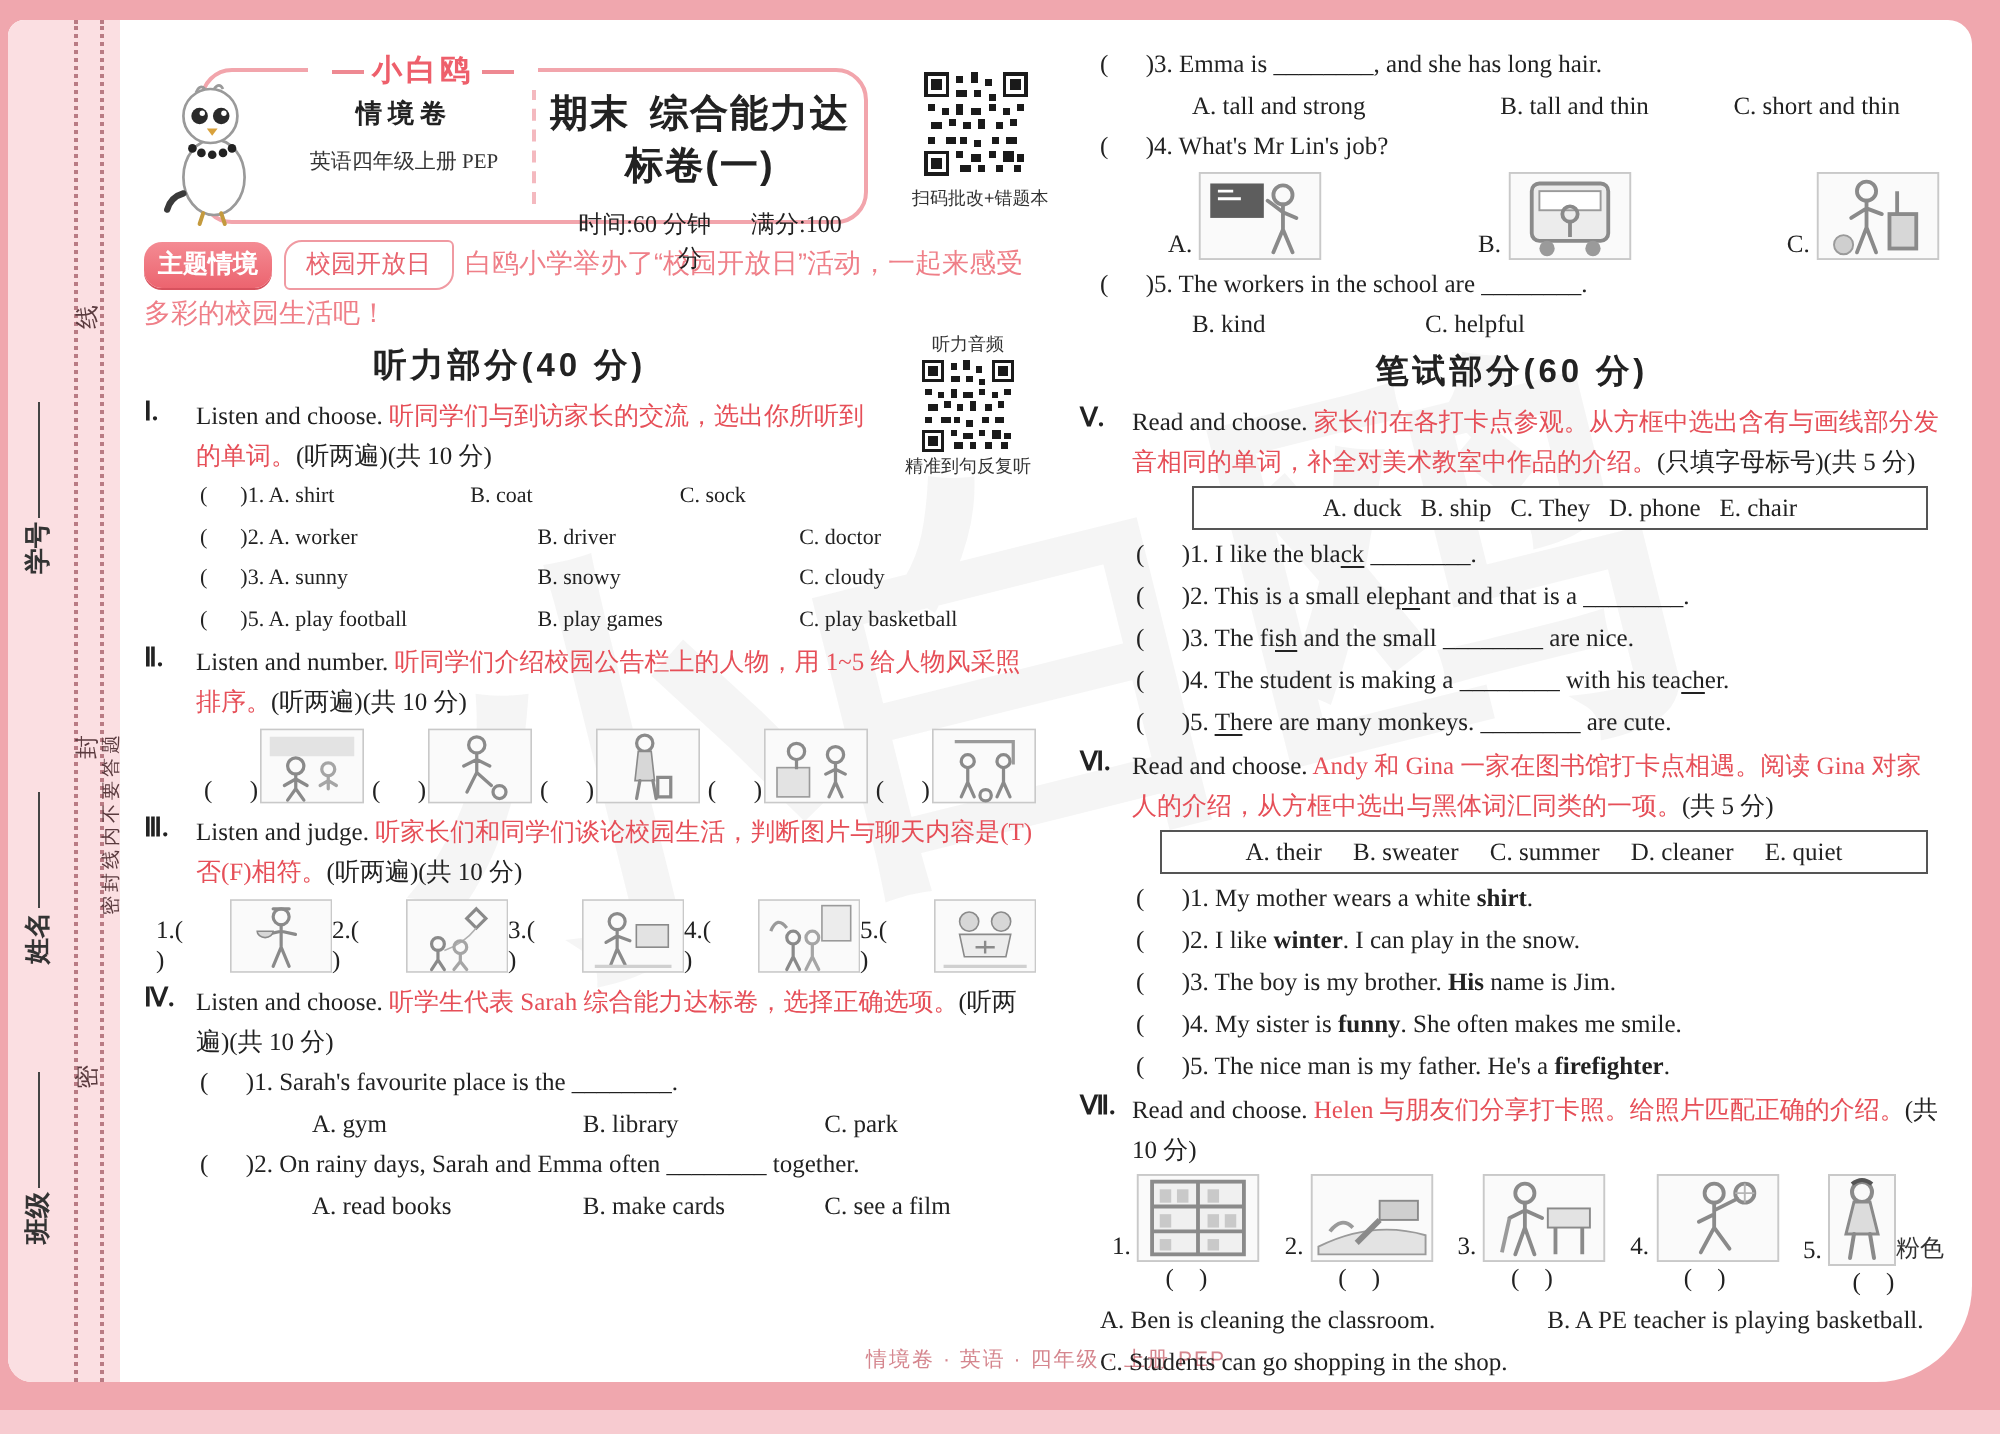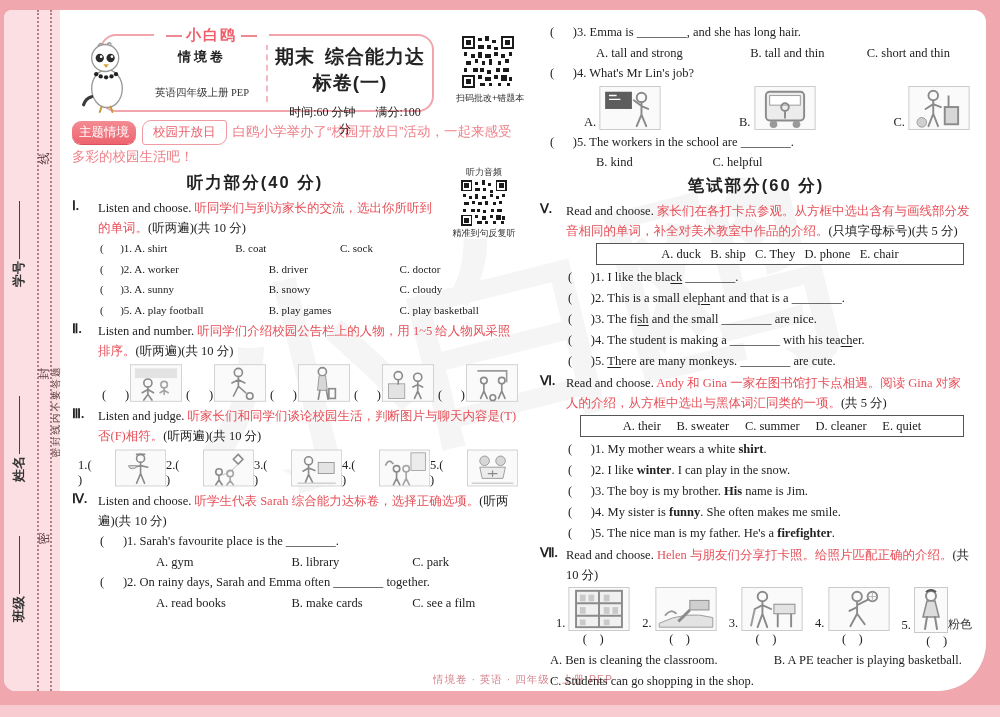--- a/index.html
+++ b/index.html
@@ -23,33 +23,33 @@
   .col-r{width:434px;}
   .watermark{position:absolute;left:130px;top:180px;font-size:215px;font-weight:bold;color:rgba(60,60,60,0.05);transform:rotate(-14deg);z-index:0;pointer-events:none;font-family:"Liberation Sans",sans-serif;white-space:nowrap;}
   
   .hwrap{position:relative;height:96px;}
   .hbox{position:absolute;left:28px;top:12px;width:330px;height:74px;border:2px solid #f2a5ac;border-radius:16px;display:flex;background:#fff;}
   .ribbon{position:absolute;left:52px;top:-10px;background:#fff;padding:0 8px;color:#ee5f6b;font-weight:bold;font-size:15px;font-family:"Liberation Sans",sans-serif;letter-spacing:2px;z-index:2;}
   .ribbon .rdash{display:inline-block;width:16px;height:0;border-top:2px solid #ee8992;vertical-align:middle;margin:0 4px;}
   .mascot{position:absolute;left:-22px;top:2px;width:54px;height:76px;z-index:3;}
   .hcell-l{width:128px;padding:12px 0 0 36px;text-align:center;}
   .ptype{font-size:13px;font-weight:bold;letter-spacing:3px;font-family:"Liberation Sans",sans-serif;}
-  .pbook{font-size:10.5px;margin-top:20px;color:#333;}
+  .pbook{font-size:10.5px;margin-top:8px;color:#333;}
   .hdiv{border-left:2px dashed #f4b9bf;margin:8px 0;}
   .hcell-r{flex:1;text-align:center;padding-top:8px;}
   .etitle{font-size:19px;font-weight:bold;font-family:"Liberation Sans",sans-serif;letter-spacing:1px;}
   .etitle .exam{margin-right:10px;}
   .etime{font-size:12px;margin-top:8px;}
   .etime span{margin:0 10px;}
   .hqr{position:absolute;right:2px;top:14px;width:64px;text-align:center;}
   .hqr svg{width:52px;height:52px;}
   .qrcap{font-size:9px;color:#333;font-family:"Liberation Sans",sans-serif;white-space:nowrap;}
   
   .theme{margin:2px 0 4px 0;font-size:13.5px;line-height:23px;color:#ef7f88;font-family:"Liberation Sans",sans-serif;}
-  .badge{display:inline-block;background:linear-gradient(#f48b93,#ec646f);color:#fff;font-weight:normal;border-radius:9px;padding:0 7px;font-size:12.5px;margin-right:6px;box-shadow:0 1px 0 #d8525e;}
+  .badge{display:inline-block;background:linear-gradient(#f48b93,#ec646f);color:#fff;font-weight:bold;border-radius:9px;padding:0 7px;font-size:12.5px;margin-right:6px;box-shadow:0 1px 0 #d8525e;}
   .tag{display:inline-block;border:1.5px solid #f09aa2;color:#e8636e;border-radius:9px 3px 9px 3px;padding:0 10px;font-size:12.5px;margin-right:6px;}
   
   .part-title{text-align:center;font-size:16.5px;font-weight:bold;letter-spacing:2px;margin:2px 0 4px 0;font-family:"Liberation Sans",sans-serif;}
   .audio-qr{float:right;width:76px;text-align:center;font-size:9px;color:#333;font-family:"Liberation Sans",sans-serif;margin:-6px 0 2px 8px;position:relative;z-index:1;}
   .audio-qr svg{width:46px;height:46px;display:block;margin:1px auto;}
   .sec{display:flex;margin-top:1px;position:relative;z-index:1;}
   .roman{min-width:26px;font-weight:bold;font-size:13px;}
   .htext{flex:1;white-space:pre-wrap;line-height:20px;font-size:12.5px;}
   .s-p{white-space:pre-wrap;}
   .s-en{font-weight:normal;white-space:pre-wrap;}

